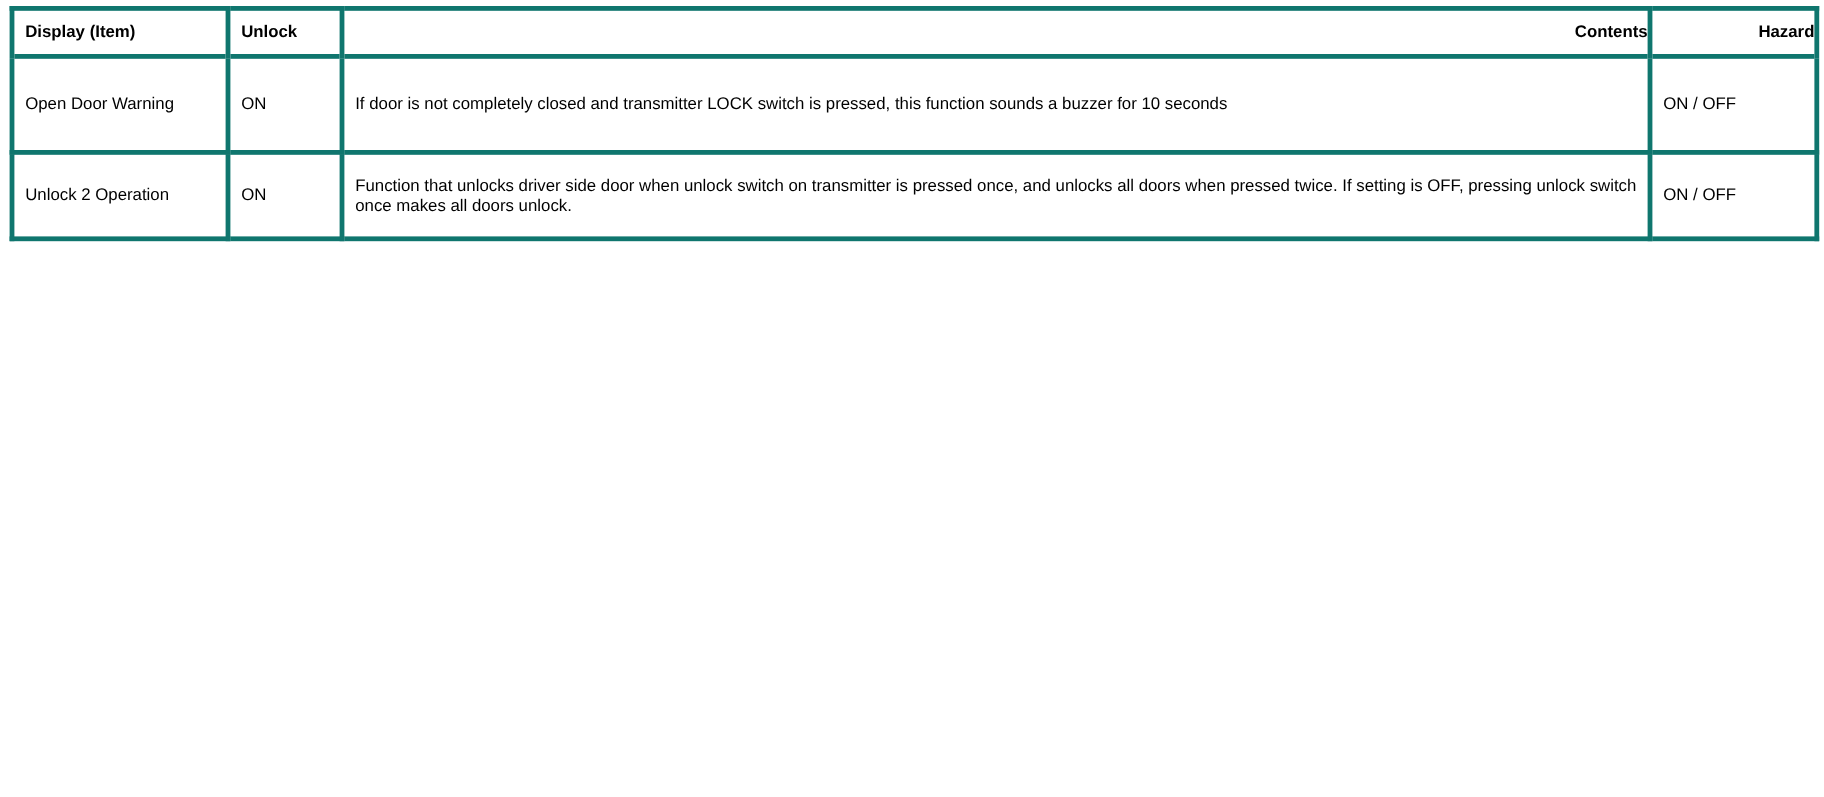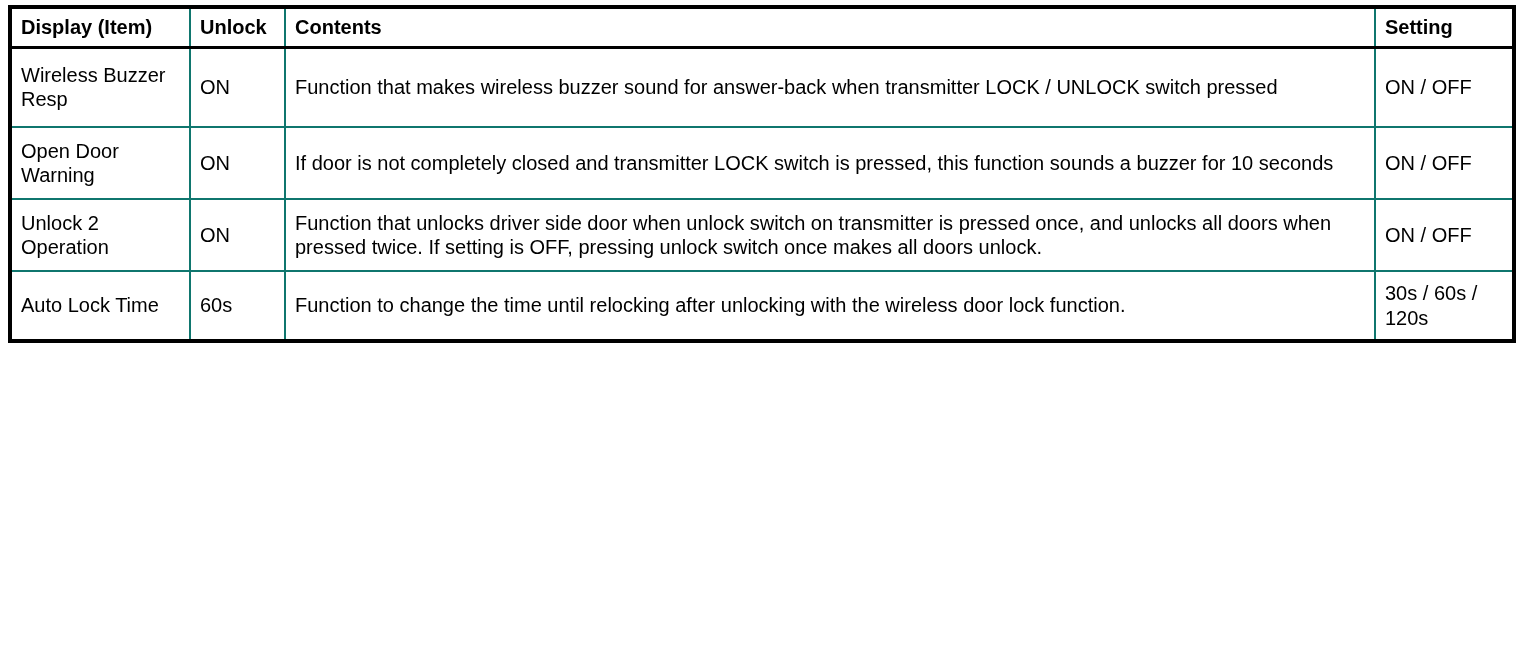--- a/index.html
+++ b/index.html
@@ -24,37 +24,37 @@
     table-layout: fixed;
     width: 1504px;
     border: 4px solid #000000;
   }
   col.c-display  { width: 180px; }
   col.c-default  { width: 95px;  }
   col.c-contents { width: 1090px;}
   col.c-setting  { width: 139px; }
 
   th, td {
-    border: 2px solid #0f766e;
+    border: 4px solid #0f766e;
     padding: 2px 0 2px 9px;
     vertical-align: middle;
-    font-size: 20px;
+    font-size: 14px;
     line-height: 1.22;
     overflow: hidden;
     word-wrap: break-word;
     text-align: left;
   }
   thead th {
     font-weight: bold;
     border-bottom: 3px solid #000000;
     padding-top: 1px;
     padding-bottom: 1px;
   }
   thead tr { height: 40px; }
-  th.center { text-align: left; }
+  th.center { text-align: right; }
 
   tbody tr:nth-child(1) { height: 80px;  }
   tbody tr:nth-child(2) { height: 72px;  }
   tbody tr:nth-child(3) { height: 72px;  }
   tbody tr:nth-child(4) { height: 70px;  }
   tbody tr:nth-child(5) { height: 72px;  }
   tbody tr:nth-child(6) { height: 122px; text-decoration: underline; }
   tbody tr:nth-child(7) { height: 71px;  }
   tbody tr:nth-child(8) { height: 72px;  }
 </style>
@@ -67,43 +67,31 @@
       <col class="c-display">
       <col class="c-default">
       <col class="c-contents">
       <col class="c-setting">
     </colgroup>
     <thead>
       <tr>
         <th>Display (Item)</th>
         <th>Unlock</th>
         <th class="center">Contents</th>
-        <th class="center">Setting</th>
+        <th class="center">Hazard</th>
       </tr>
     </thead>
     <tbody>
-      <tr>
-        <td>Wireless Buzzer Resp</td>
-        <td>ON</td>
-        <td>Function that makes wireless buzzer sound for answer-back when transmitter LOCK / UNLOCK switch pressed</td>
-        <td>ON / OFF</td>
-      </tr>
       <tr>
         <td>Open Door Warning</td>
         <td>ON</td>
         <td>If door is not completely closed and transmitter LOCK switch is pressed, this function sounds a buzzer for 10 seconds</td>
         <td>ON / OFF</td>
       </tr>
       <tr>
         <td>Unlock 2 Operation</td>
         <td>ON</td>
         <td>Function that unlocks driver side door when unlock switch on transmitter is pressed once, and unlocks all doors when pressed twice. If setting is OFF, pressing unlock switch once makes all doors unlock.</td>
         <td>ON / OFF</td>
       </tr>
-      <tr>
-        <td>Auto Lock Time</td>
-        <td>60s</td>
-        <td>Function to change the time until relocking after unlocking with the wireless door lock function.</td>
-        <td>30s / 60s / 120s</td>
-      </tr>
     </tbody>
   </table>
 </div>
 
 </body></html>

